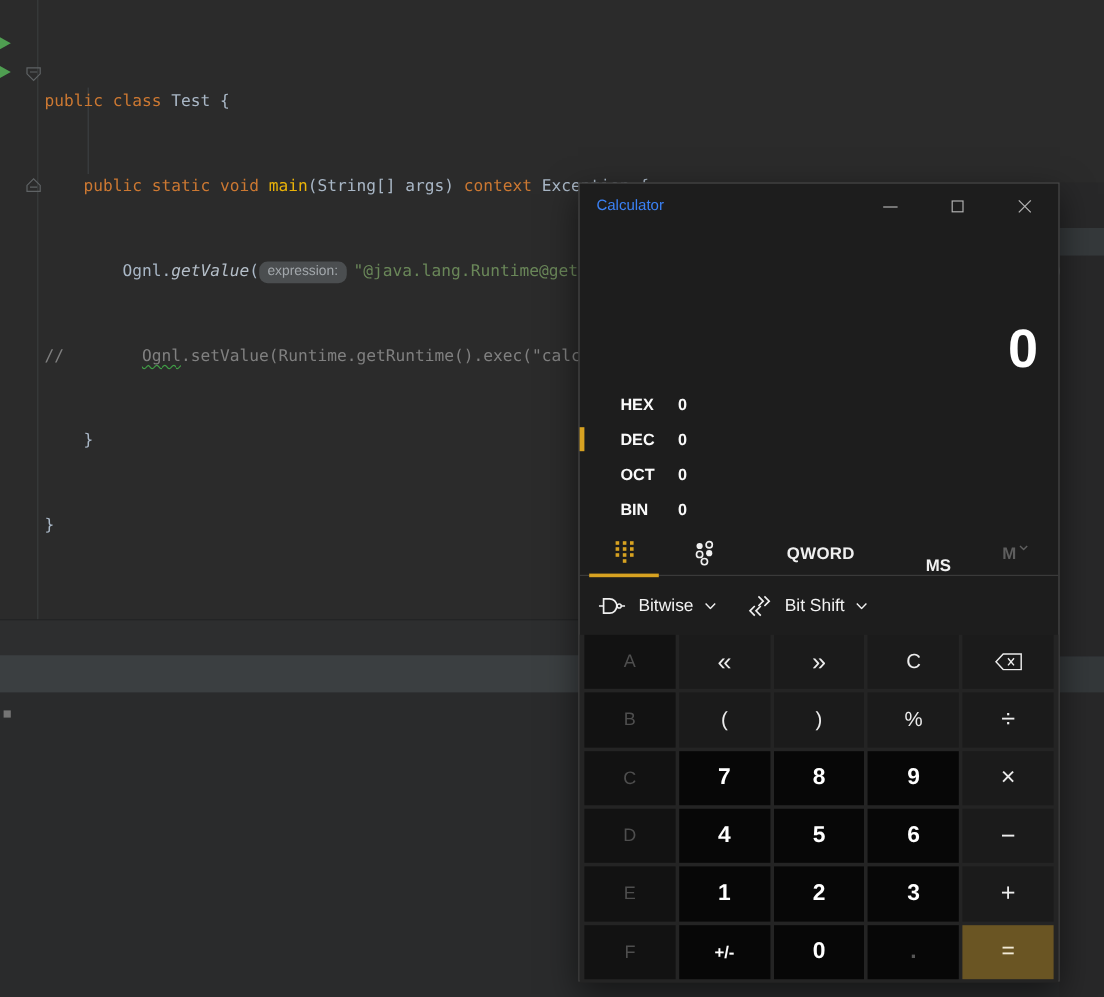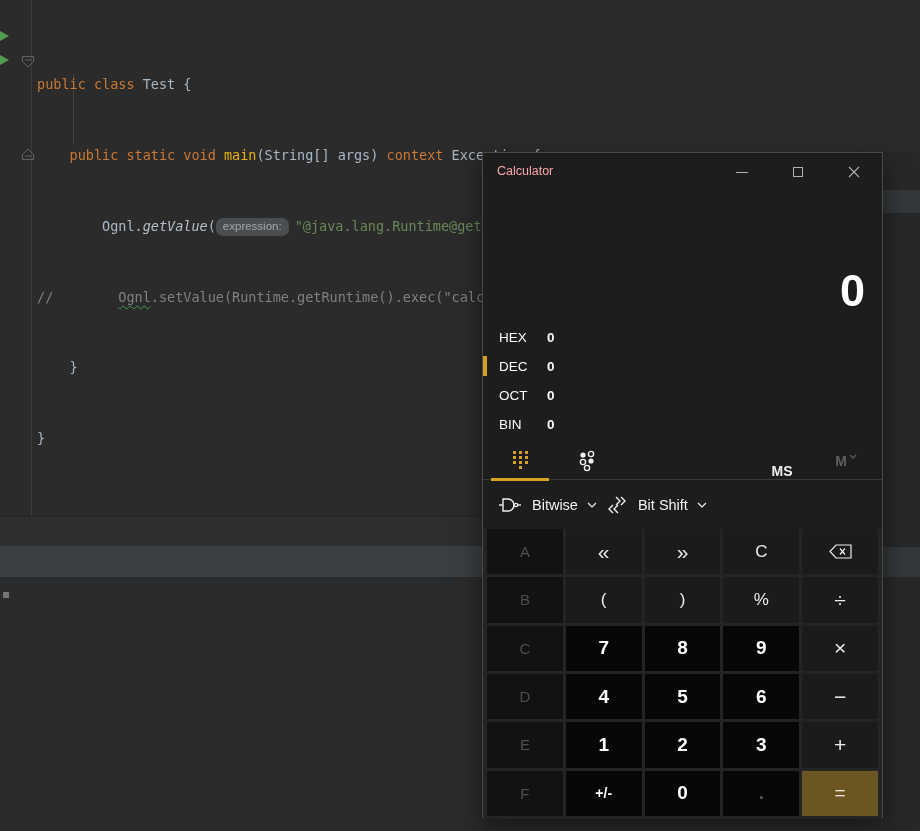--- a/index.html
+++ b/index.html
@@ -43,39 +43,39 @@
 
   .right-strip { position:absolute; left:883px; top:152px; width:37px; height:679px; background:#282829; }
   .rs-band1 { position:absolute; left:0; top:38px; width:37px; height:23px; background:#35393b; }
   .rs-band2 { position:absolute; left:0; top:395px; width:37px; height:30px; background:#34383a; }
 
   
   .calc { position:absolute; left:482px; top:152px; width:401px; height:666px;
           background:#1d1d1d; border:1px solid #4a4a4a; box-shadow:0 10px 26px rgba(0,0,0,.5);
           color:#f0f0f0; }
   .titlebar { position:absolute; left:0; top:0; width:100%; height:38px; }
-  .tb-title { position:absolute; left:14px; top:11px; font-size:12.5px; color:#fca5a5; }
+  .tb-title { position:absolute; left:14px; top:11px; font-size:12.5px; color:#3b82f6; }
   .caption { position:absolute; right:0; top:0; height:38px; display:flex; }
   .cap-btn { width:56px; height:38px; display:flex; align-items:center; justify-content:center; }
   .cap-min span { display:block; width:12px; height:1px; background:#b0b0b0; }
   .cap-max span { display:block; width:10px; height:10px; border:1px solid #b0b0b0; }
   .cap-close svg { display:block; }
 
   .calc-header { position:absolute; left:0; top:44px; width:100%; height:46px; }
   .hamburger { position:absolute; left:15px; top:12px; width:21px; height:16px;
                display:flex; flex-direction:column; justify-content:space-between; }
   .hamburger span { display:block; height:1.6px; background:#e8e8e8; }
   .mode-title { position:absolute; left:62px; top:4px; font-size:24px; font-weight:400; color:#f5f5f5; }
 
   .display { position:absolute; left:0; top:106px; width:100%; height:58px; }
   .display-value { position:absolute; right:17px; bottom:0; font-size:45px; font-weight:600; color:#ffffff; }
 
   .radix { position:absolute; left:0; top:170px; width:100%; }
   .radix-row { position:relative; height:29px; display:flex; align-items:center; }
-  .radix-name { width:48px; margin-left:16px; font-size:13.5px; font-weight:400; color:#fafafa; }
+  .radix-name { width:48px; margin-left:34px; font-size:13.5px; font-weight:700; color:#fafafa; }
   .radix-val  { font-size:13.5px; font-weight:600; color:#fafafa; }
   .radix-marker { position:absolute; left:0; top:4px; width:4px; height:20px; background:#d7a221; }
 
   .mem-bar { position:absolute; left:0; top:288px; width:100%; height:39px; border-bottom:1px solid #3a3a3a; }
   .tab-keypad { position:absolute; left:8px; top:0; width:58px; height:39px;
                 display:flex; align-items:center; justify-content:center; }
   .tab-underline { position:absolute; left:8px; top:37px; width:58px; height:3px; background:#d7a221; }
   .tab-bits { position:absolute; left:576px; } 
   .tab-bits { left:76px; top:0; width:56px; height:39px; position:absolute;
               display:flex; align-items:center; justify-content:center; }
@@ -83,21 +83,21 @@
                display:flex; align-items:center; justify-content:center;
                font-size:14px; font-weight:700; letter-spacing:.3px; }
   .btn-ms { position:absolute; left:272px; top:10px; width:54px; height:39px;
             display:flex; align-items:center; justify-content:center; font-size:14px; font-weight:700; }
   .btn-m { position:absolute; left:338px; top:0; width:50px; height:39px;
            display:flex; align-items:center; justify-content:center;
            font-size:14px; font-weight:700; color:#5e5e5e; gap:2px; }
   .btn-m svg { margin-top:-8px; }
 
   .ops-bar { position:absolute; left:0; top:330px; width:100%; height:44px;
-             display:flex; align-items:center; padding-left:16px; gap:10px; }
+             display:flex; align-items:center; padding-left:16px; gap:26px; }
   .dropdown { display:flex; align-items:center; gap:9px; font-size:14.5px; color:#f2f2f2; }
   .dropdown .dd-label { margin-left:2px; }
 
   .keypad { position:absolute; left:0; top:376px; width:100%; height:290px;
             background:#242424; padding:0 4px 3px 4px;
             display:grid; grid-template-columns:repeat(5,1fr); grid-template-rows:repeat(6,1fr); gap:3px; }
   .key { display:flex; align-items:center; justify-content:center;
          font-size:17px; color:#ececec; background:#1b1b1b; }
   .key-letter { background:#121212; color:#4e4e4e; font-size:15px; }
   .key-num { background:#070707; color:#ffffff; font-size:19px; font-weight:600; }
@@ -214,20 +214,21 @@
       </div>
       <div class="tab-bits">
         <svg width="20" height="22" viewBox="0 0 20 22">
           <circle cx="6" cy="5" r="2.6" fill="#f0f0f0"></circle>
           <circle cx="14" cy="4" r="2.6" fill="none" stroke="#f0f0f0" stroke-width="1.4"></circle>
           <circle cx="6" cy="12" r="2.6" fill="none" stroke="#f0f0f0" stroke-width="1.4"></circle>
           <circle cx="14" cy="11" r="2.6" fill="#f0f0f0"></circle>
           <circle cx="10" cy="18" r="2.6" fill="none" stroke="#f0f0f0" stroke-width="1.4"></circle>
         </svg>
       </div>
+      <div class="btn-qword">QWORD</div>
       <div class="btn-ms">MS</div>
       <div class="btn-m">
         <span>M</span>
         <svg width="8" height="5" viewBox="0 0 8 5">
             <path d="M1 1 L4 4 L7 1" fill="none" stroke="#5e5e5e" stroke-width="1.2"></path>
           </svg>
       </div>
       <div class="tab-underline"></div>
     </div>
 

